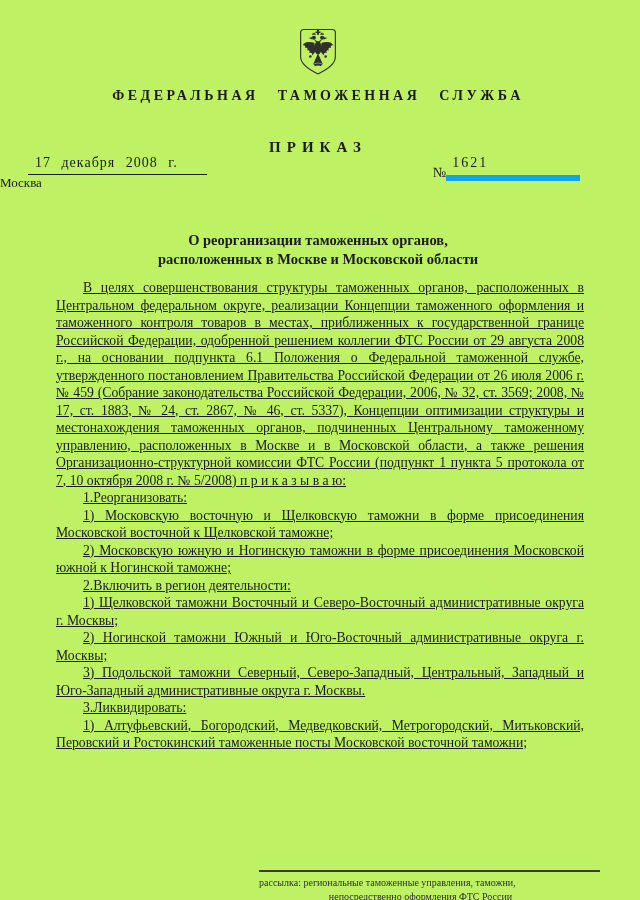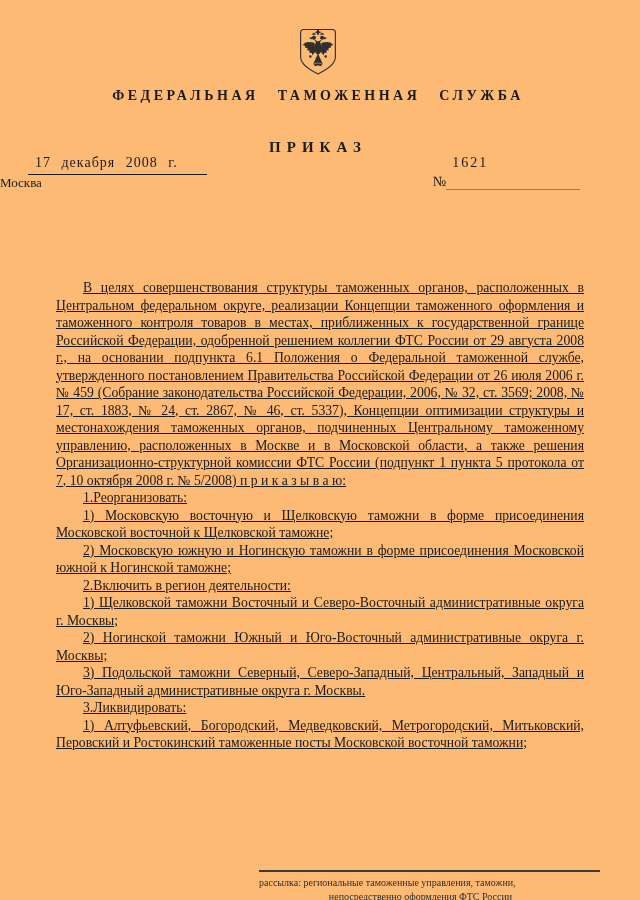--- a/index.html
+++ b/index.html
@@ -1,37 +1,37 @@
 <!DOCTYPE html>
 <html><head>
 <meta charset="utf-8">
 <style>
   html,body{margin:0;padding:0;background:#ffffff;}
   .page{
-    position:relative;width:640px;height:900px;background:#fdba74;
+    position:relative;width:640px;height:900px;background:#bef264;
     font-family:"Liberation Serif",serif;color:#1b1b1b;overflow:hidden;
   }
   .emblem{position:absolute;left:299px;top:28px;width:38px;height:48px;}
   .org-name{
     position:absolute;top:88px;left:0;width:636px;text-align:center;
     font-size:14px;font-weight:bold;letter-spacing:3.5px;word-spacing:12px;white-space:nowrap;
   }
   .doc-type{
     position:absolute;top:139px;left:0;width:636px;text-align:center;
     font-size:15px;font-weight:bold;letter-spacing:6px;white-space:nowrap;
   }
   .date-line{
     position:absolute;top:155px;left:28px;width:172px;
     font-size:14px;letter-spacing:1px;word-spacing:6px;
     border-bottom:1px solid #1b1b1b;padding:0 0 3px 7px;white-space:nowrap;
   }
   .num-line{position:absolute;top:155px;left:433px;font-size:14px;white-space:nowrap;}
   .num-value{
-    display:inline-block;width:128px;border-bottom:1px solid #0ea5e9;
-    padding:0 0 18px 6px;letter-spacing:2px;vertical-align:bottom;
+    display:inline-block;width:128px;border-bottom:6px solid #0ea5e9;
+    padding:0 0 4px 6px;letter-spacing:2px;vertical-align:bottom;
   }
   .city{position:absolute;top:175px;left:0;width:640px;text-align:left;font-size:13px;}
   .title{
     position:absolute;top:231px;left:0;width:636px;text-align:center;
     font-weight:bold;font-size:14.5px;line-height:19px;
   }
   .body{
     position:absolute;top:279px;left:56px;width:528px;
     font-size:13.7px;line-height:17.5px;text-align:justify;
   }
@@ -74,20 +74,24 @@
   <div class="org-name">ФЕДЕРАЛЬНАЯ ТАМОЖЕННАЯ СЛУЖБА</div>
 
   <div class="doc-type">ПРИКАЗ</div>
 
   <div class="date-line">17 декабря 2008 г.</div>
 
   <div class="num-line"><span>№</span><span class="num-value">1621</span></div>
 
   <div class="city">Москва</div>
 
+  <div class="title">
+    <div>О реорганизации таможенных органов,</div>
+    <div>расположенных в Москве и Московской области</div>
+  </div>
 
   <div class="body">
     <p>В целях совершенствования структуры таможенных органов, расположенных в Центральном федеральном округе, реализации Концепции таможенного оформления и таможенного контроля товаров в местах, приближенных к государственной границе Российской Федерации, одобренной решением коллегии ФТС России от 29 августа 2008 г., на основании подпункта 6.1 Положения о Федеральной таможенной службе, утвержденного постановлением Правительства Российской Федерации от 26 июля 2006 г. № 459 (Собрание законодательства Российской Федерации, 2006, № 32, ст. 3569; 2008, № 17, ст. 1883, № 24, ст. 2867, № 46, ст. 5337), Концепции оптимизации структуры и местонахождения таможенных органов, подчиненных Центральному таможенному управлению, расположенных в Москве и в Московской области, а также решения Организационно-структурной комиссии ФТС России (подпункт 1 пункта 5 протокола от 7, 10 октября 2008 г. № 5/2008)  п&nbsp;р&nbsp;и&nbsp;к&nbsp;а&nbsp;з&nbsp;ы&nbsp;в&nbsp;а&nbsp;ю:</p>
     <p>1.Реорганизовать:</p>
     <p>1) Московскую восточную и Щелковскую таможни в форме присоединения Московской восточной к Щелковской таможне;</p>
     <p>2) Московскую южную и Ногинскую таможни в форме присоединения Московской южной к Ногинской таможне;</p>
     <p>2.Включить в регион деятельности:</p>
     <p>1) Щелковской таможни Восточный и Северо-Восточный административные округа г. Москвы;</p>
     <p>2) Ногинской таможни Южный и Юго-Восточный административные округа г. Москвы;</p>
     <p>3) Подольской таможни Северный, Северо-Западный, Центральный, Западный и Юго-Западный административные округа г. Москвы.</p>

